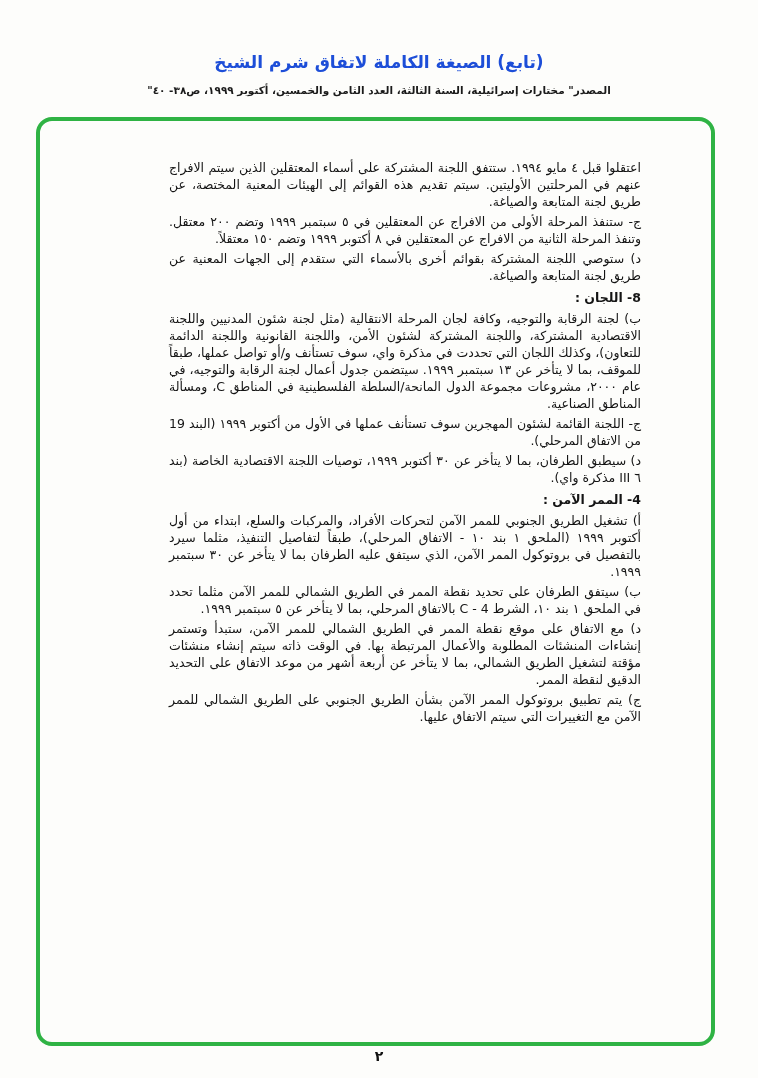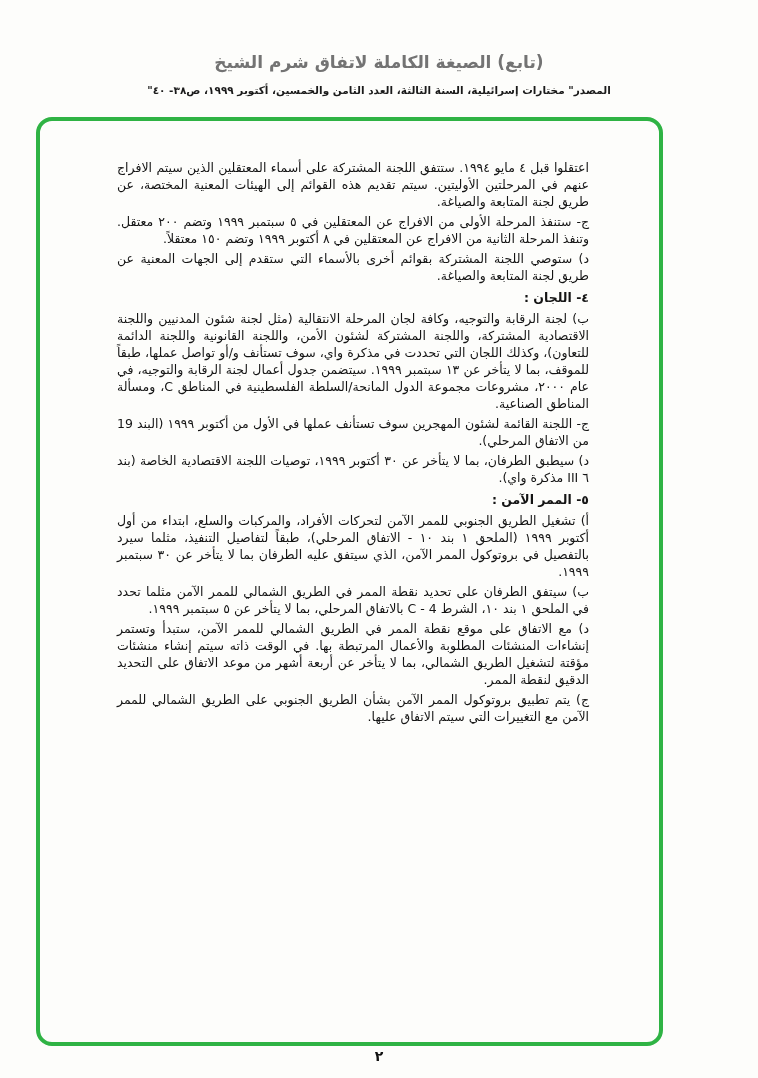--- a/index.html
+++ b/index.html
@@ -19,38 +19,38 @@
   }
   .doc-title {
     position: absolute;
     top: 52px;
     left: 0;
     right: 0;
     text-align: center;
     direction: rtl;
     font-size: 17px;
     font-weight: bold;
-    color: #737373;
+    color: #1d4ed8;
   }
   .source-line {
     position: absolute;
     top: 84px;
     left: 0;
     right: 0;
     text-align: center;
     direction: rtl;
     font-size: 10.5px;
     font-weight: bold;
     color: #1a1a1a;
   }
   .green-frame {
     position: absolute;
     top: 117px;
     left: 36px;
-    width: 627px;
+    width: 679px;
     height: 929px;
     box-sizing: border-box;
     border: 4px solid var(--frame-green, #2fb344);
     border-radius: 16px;
     background: #fdfdfb;
   }
   .article-body {
     position: absolute;
     top: 38px;
     right: 70px;
@@ -87,25 +87,25 @@
 
   <div class="doc-title">(تابع) الصيغة الكاملة لاتفاق شرم الشيخ</div>
 
   <div class="source-line">المصدر" مختارات إسرائيلية، السنة الثالثة، العدد الثامن والخمسين، أكتوبر ١٩٩٩، ص٣٨- ٤٠"</div>
 
   <div class="green-frame">
     <div class="article-body">
       <p class="para">اعتقلوا قبل ٤ مايو ١٩٩٤. ستتفق اللجنة المشتركة على أسماء المعتقلين الذين سيتم الافراج عنهم في المرحلتين الأوليتين. سيتم تقديم هذه القوائم إلى الهيئات المعنية المختصة، عن طريق لجنة المتابعة والصياغة.</p>
       <p class="para">ج- ستنفذ المرحلة الأولى من الافراج عن المعتقلين في ٥ سبتمبر ١٩٩٩ وتضم ٢٠٠ معتقل. وتنفذ المرحلة الثانية من الافراج عن المعتقلين في ٨ أكتوبر ١٩٩٩ وتضم ١٥٠ معتقلاً.</p>
       <p class="para">د) ستوصي اللجنة المشتركة بقوائم أخرى بالأسماء التي ستقدم إلى الجهات المعنية عن طريق لجنة المتابعة والصياغة.</p>
-      <p class="para heading">٤- اللجان :</p>
+      <p class="para heading">8- اللجان :</p>
       <p class="para">ب) لجنة الرقابة والتوجيه، وكافة لجان المرحلة الانتقالية (مثل لجنة شئون المدنيين واللجنة الاقتصادية المشتركة، واللجنة المشتركة لشئون الأمن، واللجنة القانونية واللجنة الدائمة للتعاون)، وكذلك اللجان التي تحددت في مذكرة واي، سوف تستأنف و/أو تواصل عملها، طبقاً للموقف، بما لا يتأخر عن ١٣ سبتمبر ١٩٩٩. سيتضمن جدول أعمال لجنة الرقابة والتوجيه، في عام ٢٠٠٠، مشروعات مجموعة الدول المانحة/السلطة الفلسطينية في المناطق C، ومسألة المناطق الصناعية.</p>
       <p class="para">ج- اللجنة القائمة لشئون المهجرين سوف تستأنف عملها في الأول من أكتوبر ١٩٩٩ (البند 19 من الاتفاق المرحلي).</p>
       <p class="para">د) سيطبق الطرفان، بما لا يتأخر عن ٣٠ أكتوبر ١٩٩٩، توصيات اللجنة الاقتصادية الخاصة (بند ٦ III مذكرة واي).</p>
-      <p class="para heading">٥- الممر الآمن :</p>
+      <p class="para heading">4- الممر الآمن :</p>
       <p class="para">أ) تشغيل الطريق الجنوبي للممر الآمن لتحركات الأفراد، والمركبات والسلع، ابتداء من أول أكتوبر ١٩٩٩ (الملحق ١ بند ١٠ - الاتفاق المرحلي)، طبقاً لتفاصيل التنفيذ، مثلما سيرد بالتفصيل في بروتوكول الممر الآمن، الذي سيتفق عليه الطرفان بما لا يتأخر عن ٣٠ سبتمبر ١٩٩٩.</p>
       <p class="para">ب) سيتفق الطرفان على تحديد نقطة الممر في الطريق الشمالي للممر الآمن مثلما تحدد في الملحق ١ بند ١٠، الشرط C - 4 بالاتفاق المرحلي، بما لا يتأخر عن ٥ سبتمبر ١٩٩٩.</p>
       <p class="para">د) مع الاتفاق على موقع نقطة الممر في الطريق الشمالي للممر الآمن، ستبدأ وتستمر إنشاءات المنشئات المطلوبة والأعمال المرتبطة بها. في الوقت ذاته سيتم إنشاء منشئات مؤقتة لتشغيل الطريق الشمالي، بما لا يتأخر عن أربعة أشهر من موعد الاتفاق على التحديد الدقيق لنقطة الممر.</p>
       <p class="para">ج) يتم تطبيق بروتوكول الممر الآمن بشأن الطريق الجنوبي على الطريق الشمالي للممر الآمن مع التغييرات التي سيتم الاتفاق عليها.</p>
     </div>
   </div>
 
   <div class="page-number">٢</div>
 
 </div>

